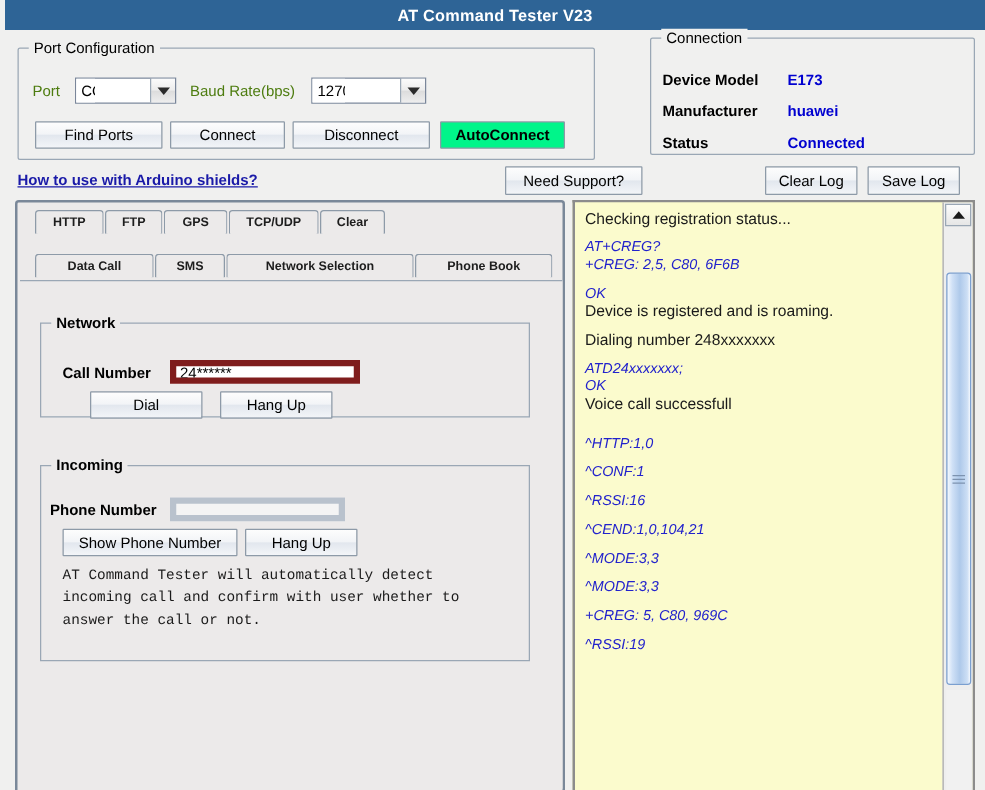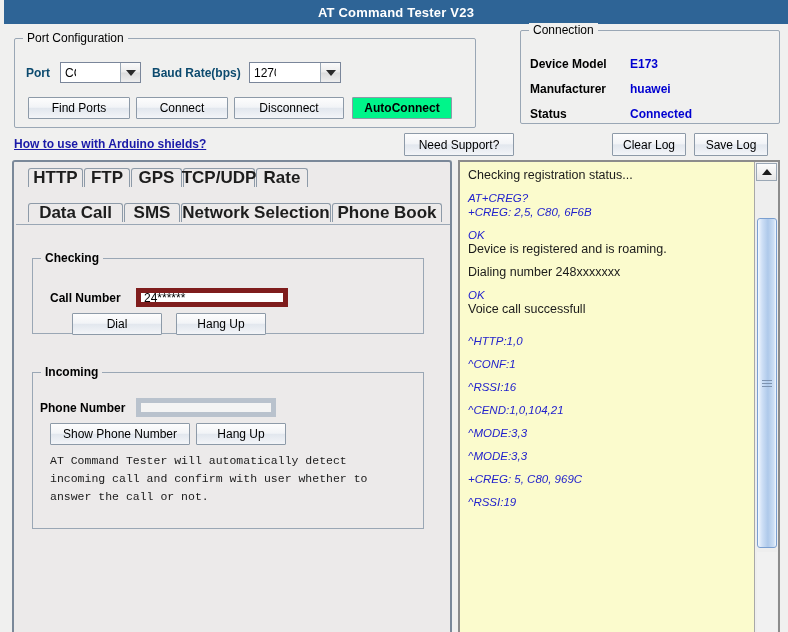--- a/index.html
+++ b/index.html
@@ -38,21 +38,21 @@
     padding: 0 4px;
     font-size: 12px;
     color: #000;
     white-space: nowrap;
   }
 
   #portcfg { left: 14px; top: 38px; width: 460px; height: 88px; }
   #connbox { left: 520px; top: 30px; width: 258px; height: 92px; }
 
   
-  .lbl { font-size: 12px; color: #0c4a6e; white-space: nowrap; font-weight: bold; }
+  .lbl { font-size: 12px; color: #4d7c0f; white-space: nowrap; }
   .lbl-b { font-size: 12px; color: #000; font-weight: bold; white-space: nowrap; }
   .val-blue { font-size: 12px; color: #0000d0; font-weight: bold; white-space: nowrap; }
 
   .abs { position: absolute; }
 
   
   .combo {
     position: absolute;
     height: 21px;
     border: 1px solid #7a869a;
@@ -122,21 +122,21 @@
   }
   .tabstrip { position: absolute; left: 0; top: 0; width: 100%; }
   .tabrow { position: relative; height: 19px; }
   .tab {
     position: absolute;
     height: 19px;
     box-sizing: border-box;
     border: 1px solid #8d9aa8;
     border-bottom: none;
     background: #eceaea;
-    font-size: 17px; font-weight: bold;
+    font-size: 10px; font-weight: bold;
     color: #1d1d1d;
     display: flex; align-items: center; justify-content: center;
     border-radius: 3px 3px 0 0;
     white-space: nowrap;
   }
   .tab.sel {
     background: #cfe3f5;
   }
   .tabcontent {
     position: absolute; left: 2px; top: 62px;
@@ -311,42 +311,42 @@
 
   <div id="leftpanel">
 
     <div class="tabstrip">
 
       <div class="tabrow" style="top:3px;">
         <div class="tab" style="left:14px; top:3px; width:55px;">HTTP</div>
         <div class="tab" style="left:70px; top:3px; width:46px;">FTP</div>
         <div class="tab" style="left:117px; top:3px; width:51px;">GPS</div>
         <div class="tab" style="left:169px; top:3px; width:72px;">TCP/UDP</div>
-        <div class="tab" style="left:242px; top:3px; width:52px;">Rate</div>
+        <div class="tab" style="left:242px; top:3px; width:52px;">Clear</div>
       </div>
 
       <div class="tabrow">
         <div class="tab" style="left:14px; top:22px; width:95px;">Data Call</div>
         <div class="tab" style="left:110px; top:22px; width:56px;">SMS</div>
         <div class="tab" style="left:167px; top:22px; width:150px;">Network Selection</div>
         <div class="tab" style="left:318px; top:22px; width:110px;">Phone Book</div>
       </div>
 
       <div class="tabrow">
         <div class="tab" style="left:14px; top:41px; width:105px;">Diagnostics</div>
         <div class="tab" style="left:120px; top:41px; width:128px;">Command Mode</div>
         <div class="tab" style="left:249px; top:41px; width:101px;">Script Mode</div>
         <div class="tab sel" style="left:351px; top:41px; width:83px;">Voice Call</div>
       </div>
     </div>
 
     <div class="tabcontent"></div>
 
     <div class="ingroup" id="outgoing">
-      <span class="legend">Checking</span>
+      <span class="legend">Network</span>
     </div>
     <span class="abs lbl-b" style="left:36px; top:129px;">Call Number</span>
     <div class="tfield" style="left:122px; top:126px; width:152px;">24******</div>
     <div class="btn" style="left:58px; top:151px; width:90px;">Dial</div>
     <div class="btn" style="left:162px; top:151px; width:90px;">Hang Up</div>
 
     <div class="ingroup" id="incoming">
       <span class="legend">Incoming</span>
     </div>
     <span class="abs lbl-b" style="left:26px; top:239px;">Phone Number</span>
@@ -363,20 +363,21 @@
         <div class="logline">Checking registration status...</div>
         <div class="logline spacer"></div>
         <div class="logline cmd">AT+CREG?</div>
         <div class="logline cmd">+CREG: 2,5, C80, 6F6B</div>
         <div class="logline spacer"></div>
         <div class="logline cmd">OK</div>
         <div class="logline">Device is registered and is roaming.</div>
         <div class="logline spacer"></div>
         <div class="logline">Dialing number 248xxxxxxx</div>
         <div class="logline spacer"></div>
+        <div class="logline cmd">ATD24xxxxxxx;</div>
         <div class="logline cmd">OK</div>
         <div class="logline">Voice call successfull</div>
         <div class="logline spacer"></div>
         <div class="logline spacer"></div>
         <div class="logline cmd">^HTTP:1,0</div>
         <div class="logline spacer"></div>
         <div class="logline cmd">^CONF:1</div>
         <div class="logline spacer"></div>
         <div class="logline cmd">^RSSI:16</div>
         <div class="logline spacer"></div>

